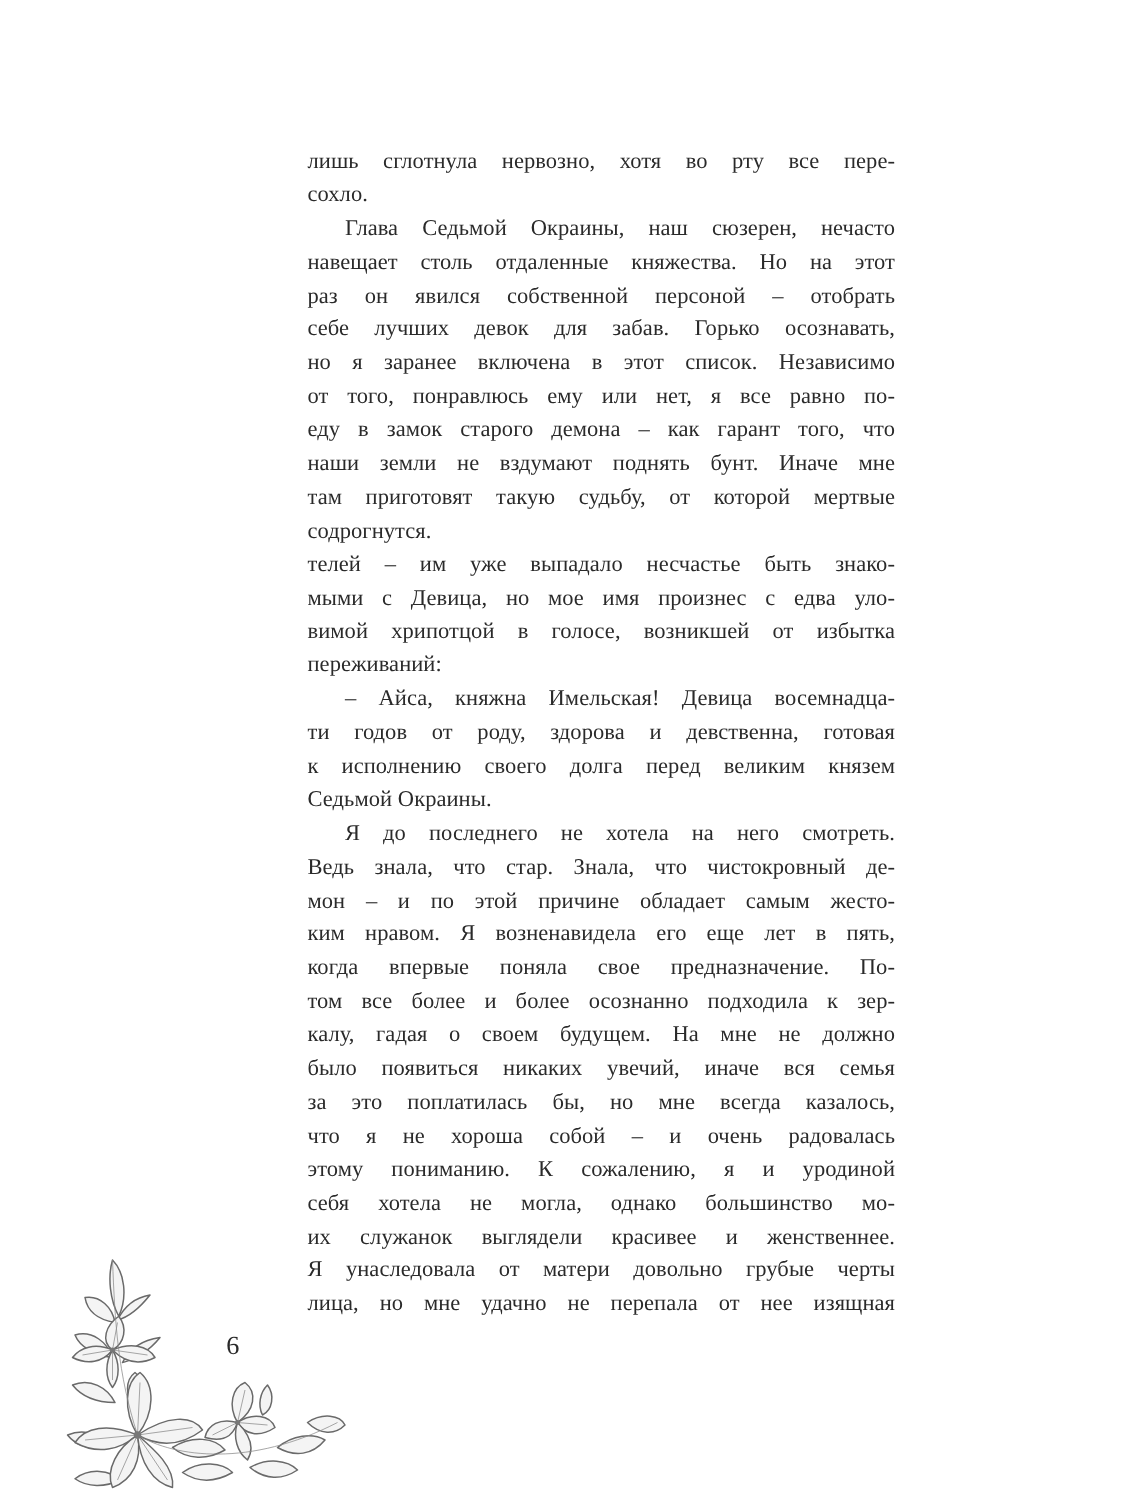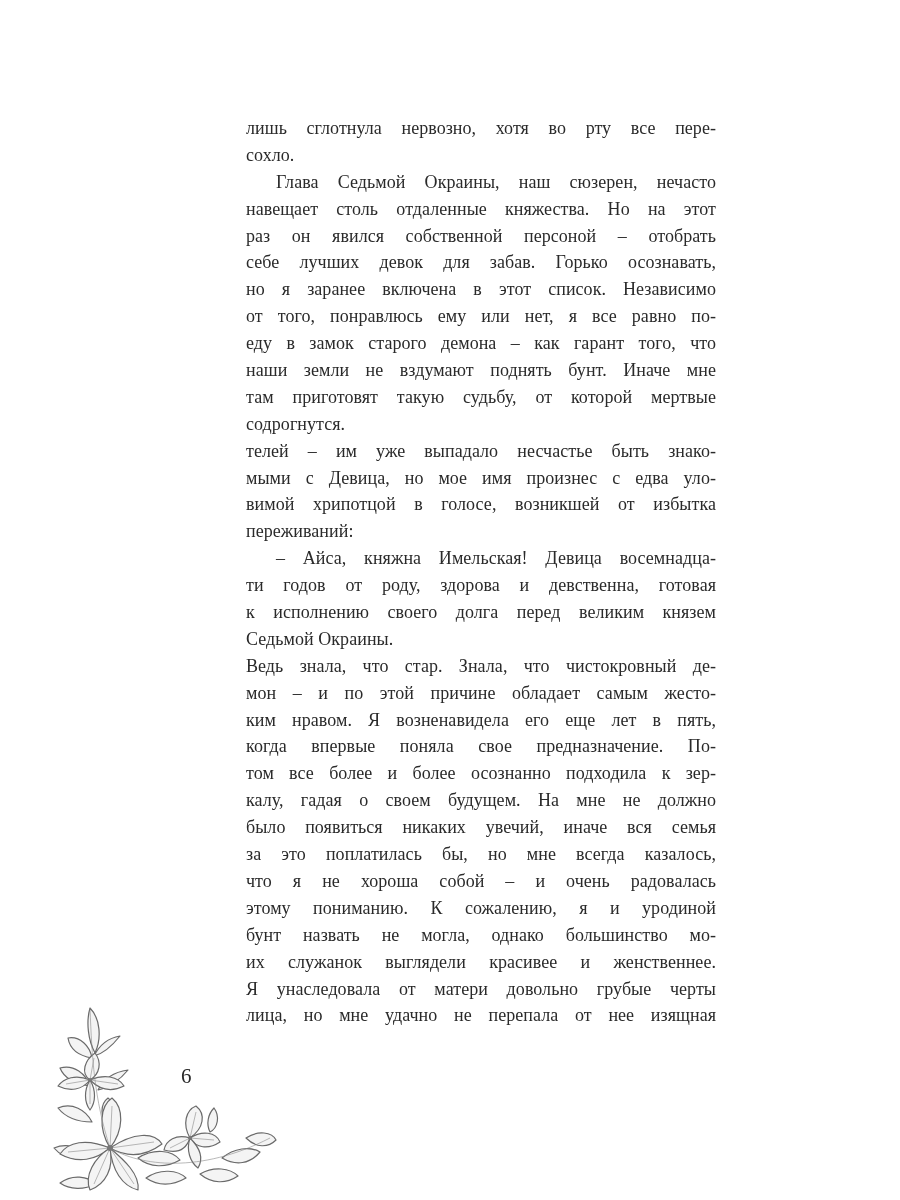--- a/index.html
+++ b/index.html
@@ -42,31 +42,32 @@
       <div class="line">там приготовят такую судьбу, от которой мертвые</div>
       <div class="line last">содрогнутся.</div>
       <div class="line">телей – им уже выпадало несчастье быть знако-</div>
       <div class="line">мыми с Девица, но мое имя произнес с едва уло-</div>
       <div class="line">вимой хрипотцой в голосе, возникшей от избытка</div>
       <div class="line last">переживаний:</div>
       <div class="line indent">– Айса, княжна Имельская! Девица восемнадца-</div>
       <div class="line">ти годов от роду, здорова и девственна, готовая</div>
       <div class="line">к исполнению своего долга перед великим князем</div>
       <div class="line last">Седьмой Окраины.</div>
+      <div class="line indent">Я до последнего не хотела на него смотреть.</div>
       <div class="line">Ведь знала, что стар. Знала, что чистокровный де-</div>
       <div class="line">мон – и по этой причине обладает самым жесто-</div>
       <div class="line">ким нравом. Я возненавидела его еще лет в пять,</div>
       <div class="line">когда впервые поняла свое предназначение. По-</div>
       <div class="line">том все более и более осознанно подходила к зер-</div>
       <div class="line">калу, гадая о своем будущем. На мне не должно</div>
       <div class="line">было появиться никаких увечий, иначе вся семья</div>
       <div class="line">за это поплатилась бы, но мне всегда казалось,</div>
       <div class="line">что я не хороша собой – и очень радовалась</div>
       <div class="line">этому пониманию. К сожалению, я и уродиной</div>
-      <div class="line">бунт назвать не могла, однако большинство мо-</div>
+      <div class="line">себя хотела не могла, однако большинство мо-</div>
       <div class="line">их служанок выглядели красивее и женственнее.</div>
       <div class="line">Я унаследовала от матери довольно грубые черты</div>
       <div class="line">лица, но мне удачно не перепала от нее изящная</div>
     </div>
   <div class="page-number">6</div>
 
   <svg class="ornament" viewBox="0 0 230 200" xmlns="http://www.w3.org/2000/svg">
     <g fill="#f4f4f4" stroke="#6a6a6a" stroke-width="1.2" stroke-linejoin="round">
 
       <path d="M40 10 C50 20 52 40 45 55 C38 42 36 24 40 10Z"></path>

